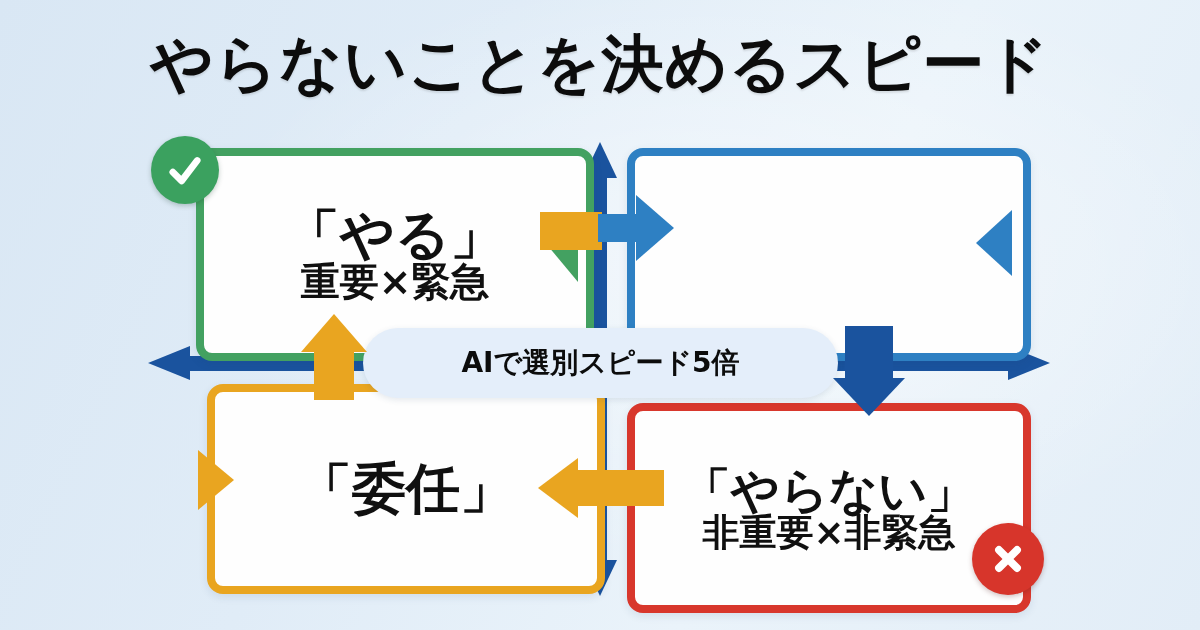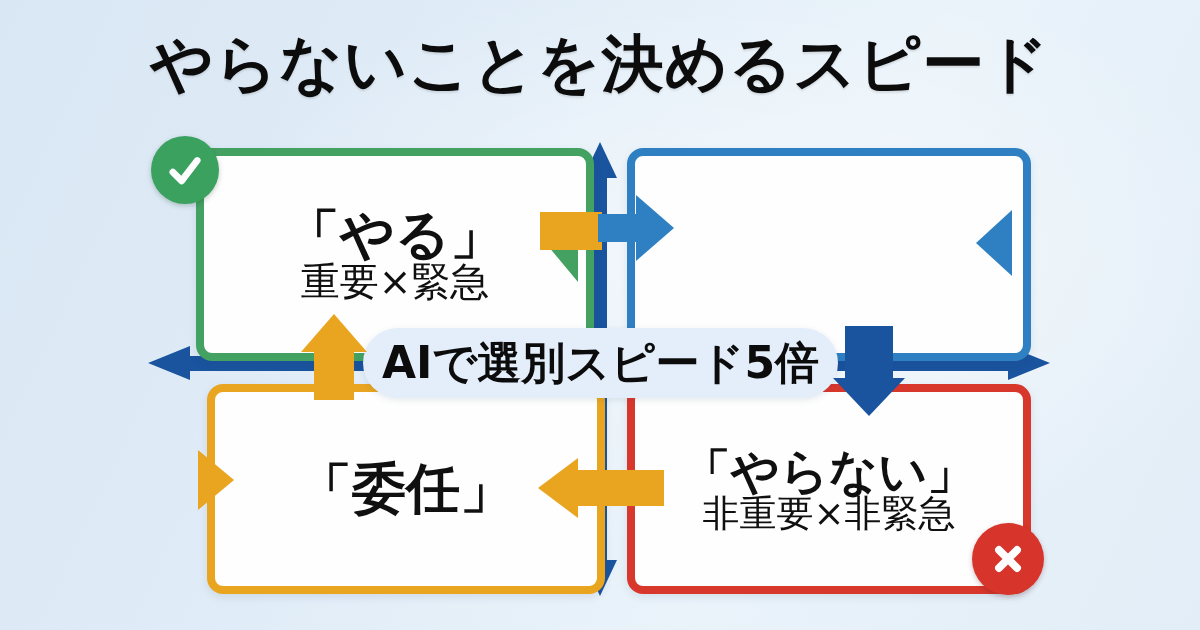--- a/index.html
+++ b/index.html
@@ -25,23 +25,23 @@
   
   .quad{
     background:#fefefe;border-radius:16px;z-index:2;
     display:flex;flex-direction:column;align-items:center;justify-content:center;
     box-shadow:0 3px 8px rgba(30,60,100,0.10);
     text-align:center;
   }
   .quad--do      {left:196px;top:148px;width:382px;height:197px;border:8px solid #43a161;}
   .quad--later   {left:627px;top:148px;width:388px;height:197px;border:8px solid #2e80c3;}
   .quad--delegate{left:207px;top:384px;width:382px;height:194px;border:8px solid #e9a520;}
-  .quad--dont    {left:627px;top:384px;width:388px;height:194px;border:8px solid #d8372c;}
+  .quad--dont    {left:627px;top:403px;width:388px;height:194px;border:8px solid #d8372c;}
   .q-label{font-size:54px;font-weight:900;line-height:1;white-space:nowrap;}
-  .q-sub{font-size:39px;font-weight:400;line-height:1;white-space:nowrap;}
+  .q-sub{font-size:39px;font-weight:700;line-height:1;white-space:nowrap;}
   .quad--dont .q-label{font-size:48px;}
   .quad--dont .q-sub{font-size:37px;text-align:right;}
 
   
   .badge{border-radius:50%;z-index:6;display:flex;align-items:center;justify-content:center;}
   .badge--check{left:151px;top:136px;width:68px;height:68px;background:#3ba15f;box-shadow:0 2px 5px rgba(20,60,40,.25);}
   .badge--x{left:972px;top:523px;width:72px;height:72px;background:#d7352b;box-shadow:0 2px 5px rgba(80,20,20,.25);}
 
   
   .axis{background:#1a539e;z-index:1;}
@@ -53,21 +53,21 @@
   .v-head-up   {left:583px;top:142px;border-left:17px solid transparent;border-right:17px solid transparent;border-bottom:36px solid #1a539e;}
   .v-head-down {left:583px;top:560px;border-left:17px solid transparent;border-right:17px solid transparent;border-top:36px solid #1a539e;}
 
   
   .pill{
     left:363px;top:328px;width:475px;height:70px;border-radius:35px;
     background:#e4eefa;z-index:4;
     display:flex;align-items:center;justify-content:center;
     box-shadow:0 2px 6px rgba(40,70,110,.12);
   }
-  .pill-text{font-size:44px;font-weight:900;color:#0c0c0c;white-space:nowrap;}
+  .pill-text{font-size:28px;font-weight:900;color:#0c0c0c;white-space:nowrap;}
 
   
   .flow{z-index:5;}
   .up-shaft   {left:314px;top:348px;width:40px;height:52px;background:#e9a520;}
   .up-head    {left:301px;top:314px;border-left:33px solid transparent;border-right:33px solid transparent;border-bottom:38px solid #e9a520;}
   .tf-rect    {left:540px;top:212px;width:62px;height:38px;background:#e9a520;}
   .tf-shaft   {left:598px;top:214px;width:42px;height:28px;background:#2e80c3;}
   .tf-head    {left:636px;top:195px;border-top:33px solid transparent;border-bottom:33px solid transparent;border-left:38px solid #2e80c3;}
   .down-shaft {left:845px;top:326px;width:48px;height:54px;background:#1a539e;}
   .down-head  {left:833px;top:378px;border-left:36px solid transparent;border-right:36px solid transparent;border-top:38px solid #1a539e;}

